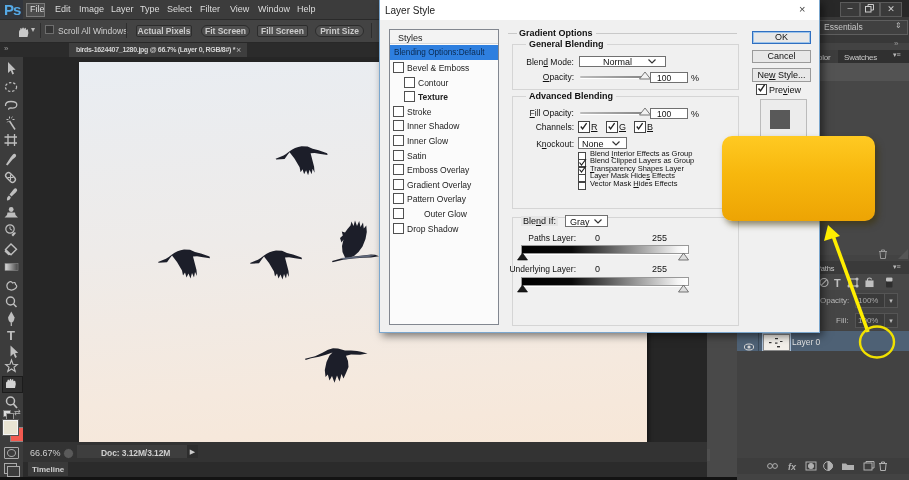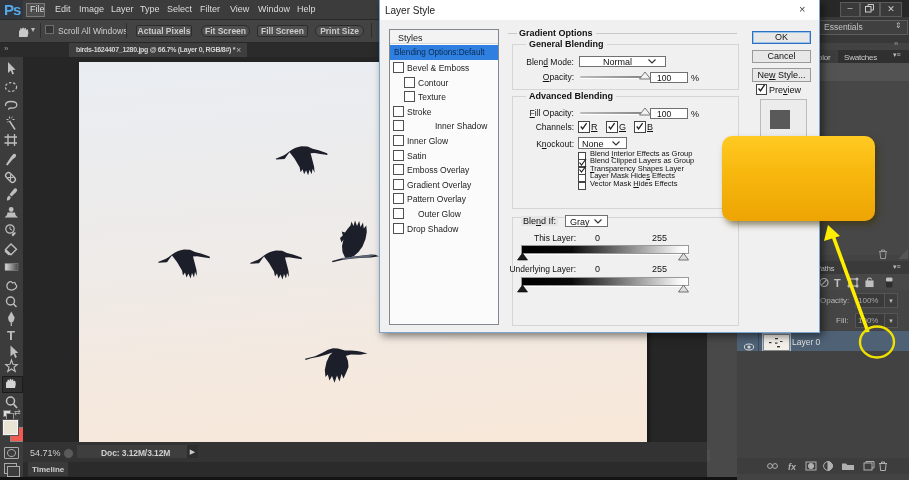--- a/index.html
+++ b/index.html
@@ -160,21 +160,21 @@
     <g fill="#1c1e29">
       <path d="M226 296.8 L236 294.2 L243 291 L249 287.8 L254 286.2 L259 286.6 L266 288.6 L272 288.4 L278 288.9 L282 289.8 L288.5 291.4 L281 292.8 L272 292.4 L267 293.8 L269 299 L269.5 305 L267 311 L264.5 316.5 L262.5 312 L260.5 319.5 L258 313.5 L255.5 320.8 L253 314 L250.5 318.5 L248.8 312.5 L246.5 315 L245.8 308 L247.5 300 L250.5 293.5 L253.5 290.5 L247 292.8 L240 294.8 L232 296.2 L226.6 298 Z"></path>
     </g>
   </svg>
 
   <div class="abs" style="left:707px;top:42px;width:30px;height:435px;background:#494949;"></div>
   <div class="abs" style="left:695px;top:449px;width:15px;height:12px;background:#4f4f4f;"></div>
   <div class="abs txt" style="left:697px;top:463px;font-size:7px;color:#999;">▾≡</div>
 
   <div class="abs" style="left:23px;top:442px;width:684px;height:20px;background:#333;"></div>
-  <div class="abs txt" style="left:30px;top:448px;font-size:9px;color:#d0d0d0;">54.71%</div>
+  <div class="abs txt" style="left:30px;top:448px;font-size:9px;color:#d0d0d0;">66.67%</div>
   <div class="abs" style="left:63px;top:448px;width:9px;height:9px;border-radius:50%;background:#5a5a5a;border:1px solid #333;"></div>
   <div class="abs" style="left:77px;top:445px;width:110px;height:13px;background:#3e3e3e;"></div>
   <div class="abs txt" style="left:101px;top:448px;font-size:8.5px;letter-spacing:-0.1px;font-weight:bold;color:#cfcfcf;">Doc: 3.12M/3.12M</div>
   <div class="abs txt" style="left:187px;top:445px;width:11px;height:13px;background:#2d2d2d;color:#ccc;font-size:7px;text-align:center;line-height:13px;">▶</div>
   <div class="abs" style="left:23px;top:462px;width:684px;height:15px;background:#2b2b2b;"></div>
   <div class="abs" style="left:28px;top:462px;width:40px;height:14px;background:#3a3a3a;"></div>
   <div class="abs txt" style="left:32px;top:464.5px;font-size:8px;font-weight:bold;color:#d0d0d0;">Timeline</div>
   <div class="abs" style="left:0;top:477px;width:909px;height:3px;background:#131313;"></div>
 
   <div class="abs" style="left:4px;top:447px;width:13px;height:10px;border:1px solid #aaa;border-radius:1px;"></div>
@@ -296,37 +296,37 @@
   <div class="abs" style="left:390px;top:30px;width:108px;height:14px;background:#f3f3f3;border-bottom:1px solid #d9d9d9;box-sizing:border-box;"></div>
   <div class="abs txt" style="left:398px;top:33px;font-size:9px;color:#222;">Styles</div>
   <div class="abs" style="left:390px;top:45px;width:108px;height:15px;background:#2e7fdf;"></div>
   <div class="abs txt" style="left:394px;top:48px;font-size:8.2px;color:#0b2a50;">Blending Options:Default</div>
   <div id="stylelist" class="abs" style="left:390px;top:60px;width:108px;font-size:8.5px;color:#222;">
     <div style="position:absolute;left:3px;top:2px;width:9px;height:9px;background:#fff;border:1px solid #505050;"></div>
       <div class="txt" style="position:absolute;left:17px;top:3px;">Bevel &amp; Emboss</div>
     <div style="position:absolute;left:14px;top:16.6px;width:9px;height:9px;background:#fff;border:1px solid #505050;"></div>
       <div class="txt" style="position:absolute;left:28px;top:17.6px;">Contour</div>
     <div style="position:absolute;left:14px;top:31.2px;width:9px;height:9px;background:#fff;border:1px solid #505050;"></div>
-      <div class="txt" style="position:absolute;left:28px;top:32.2px;">Texture</div>
+      <div class="txt" style="position:absolute;left:28px;top:32.2px;font-weight:bold;">Texture</div>
     <div style="position:absolute;left:3px;top:45.8px;width:9px;height:9px;background:#fff;border:1px solid #505050;"></div>
       <div class="txt" style="position:absolute;left:17px;top:46.8px;">Stroke</div>
     <div style="position:absolute;left:3px;top:60.4px;width:9px;height:9px;background:#fff;border:1px solid #505050;"></div>
-      <div class="txt" style="position:absolute;left:17px;top:61.4px;margin-left:28px;">Inner Shadow</div>
+      <div class="txt" style="position:absolute;left:17px;top:61.4px;">Inner Shadow</div>
     <div style="position:absolute;left:3px;top:75px;width:9px;height:9px;background:#fff;border:1px solid #505050;"></div>
       <div class="txt" style="position:absolute;left:17px;top:76px;">Inner Glow</div>
     <div style="position:absolute;left:3px;top:89.6px;width:9px;height:9px;background:#fff;border:1px solid #505050;"></div>
       <div class="txt" style="position:absolute;left:17px;top:90.6px;">Satin</div>
     <div style="position:absolute;left:3px;top:104.2px;width:9px;height:9px;background:#fff;border:1px solid #505050;"></div>
       <div class="txt" style="position:absolute;left:17px;top:105.2px;">Emboss Overlay</div>
     <div style="position:absolute;left:3px;top:118.8px;width:9px;height:9px;background:#fff;border:1px solid #505050;"></div>
       <div class="txt" style="position:absolute;left:17px;top:119.8px;">Gradient Overlay</div>
     <div style="position:absolute;left:3px;top:133.4px;width:9px;height:9px;background:#fff;border:1px solid #505050;"></div>
       <div class="txt" style="position:absolute;left:17px;top:134.4px;">Pattern Overlay</div>
     <div style="position:absolute;left:3px;top:148px;width:9px;height:9px;background:#fff;border:1px solid #505050;"></div>
-      <div class="txt" style="position:absolute;left:28px;top:149px;">Outer Glow</div>
+      <div class="txt" style="position:absolute;left:34px;top:149px;">Outer Glow</div>
     <div style="position:absolute;left:3px;top:162.6px;width:9px;height:9px;background:#fff;border:1px solid #505050;"></div>
       <div class="txt" style="position:absolute;left:17px;top:163.6px;">Drop Shadow</div>
   </div>
 
   <div class="abs txt" style="left:519px;top:28px;font-size:9px;font-weight:bold;color:#111;">Gradient Options</div>
   <div class="abs" style="left:508px;top:33px;width:9px;height:1px;background:#c9c9c9;"></div>
   <div class="abs" style="left:596px;top:33px;width:141px;height:1px;background:#c9c9c9;"></div>
 
   <div class="abs" style="left:512px;top:44px;width:225px;height:44px;border:1px solid #d5d5d5;border-top:1px solid #d5d5d5;"></div>
   <div class="abs txt" style="left:526px;top:39px;font-size:9px;font-weight:bold;color:#111;background:#f0f0f0;padding:0 3px;">General Blending</div>
@@ -406,21 +406,21 @@
   <div class="abs txt" style="left:590px;top:179.5px;font-size:7.5px;line-height:8px;color:#111;">Vector Mask <span style="text-decoration:underline">H</span>ides Effects</div>
 
   <div class="abs" style="left:512px;top:217px;width:225px;height:107px;border:1px solid #d5d5d5;"></div>
   <div class="abs txt" style="left:521px;top:216px;font-size:9px;color:#111;background:#e5e5e5;padding:0 2px;">Ble<span style="text-decoration:underline">n</span>d If:</div>
   <div class="abs" style="left:565px;top:215px;width:41px;height:10px;background:#fff;border:1px solid #707070;"></div>
   <div class="abs txt" style="left:570px;top:217px;font-size:9px;color:#111;">Gray</div>
   <svg class="abs" style="left:594px;top:219px;" width="8" height="5" viewBox="0 0 8 5">
       <path d="M0.5 0.5 L4 4 L7.5 0.5" fill="none" stroke="#333" stroke-width="1.2"></path>
     </svg>
   <div class="abs txt" style="left:0;right:0;top:233px;">
-      <span style="position:absolute;right:333px;font-size:8.5px;color:#111;">This Layer:</span>
+      <span style="position:absolute;right:333px;font-size:8.5px;color:#111;">Paths Layer:</span>
     </div>
   <div class="abs txt" style="left:595px;top:233px;font-size:9px;color:#111;">0</div>
   <div class="abs txt" style="left:652px;top:233px;font-size:9px;color:#111;">255</div>
   <div class="abs" style="left:521px;top:245px;width:168px;height:9px;background:linear-gradient(90deg,#000 0%,#0a0a0a 30%,#f5f5f5 94%,#fff 100%);border:1px solid #999;box-sizing:border-box;box-shadow:0 1px 0 #fff;"></div>
   <svg class="abs" style="left:517px;top:253px;" width="11" height="8" viewBox="0 0 11 8">
       <path d="M5.5 0 L10.5 7 L0.5 7 Z" fill="#1a1a1a" stroke="#000" stroke-width="0.6"></path>
     </svg>
   <svg class="abs" style="left:678px;top:253px;" width="11" height="8" viewBox="0 0 11 8">
       <path d="M5.5 0 L10.5 7 L0.5 7 Z" fill="#ddd" stroke="#555" stroke-width="0.8"></path>
     </svg>

